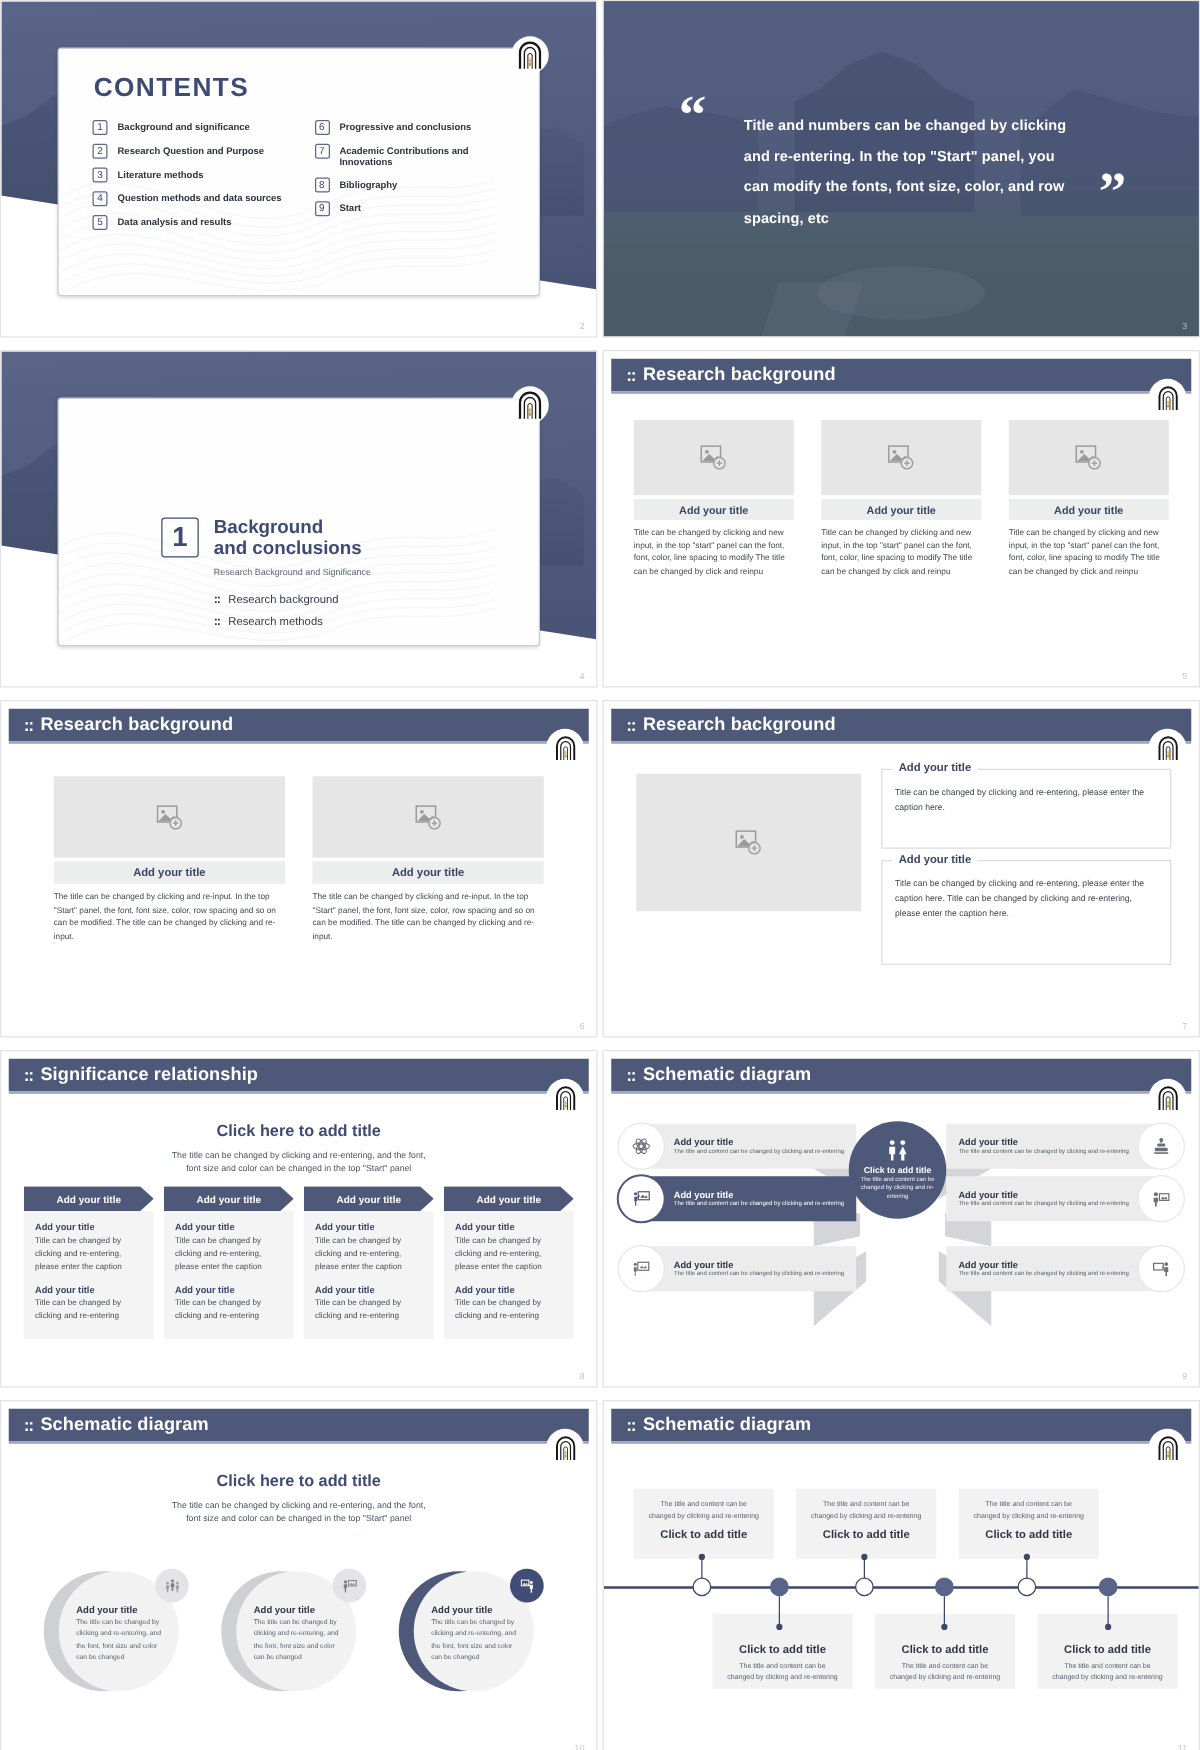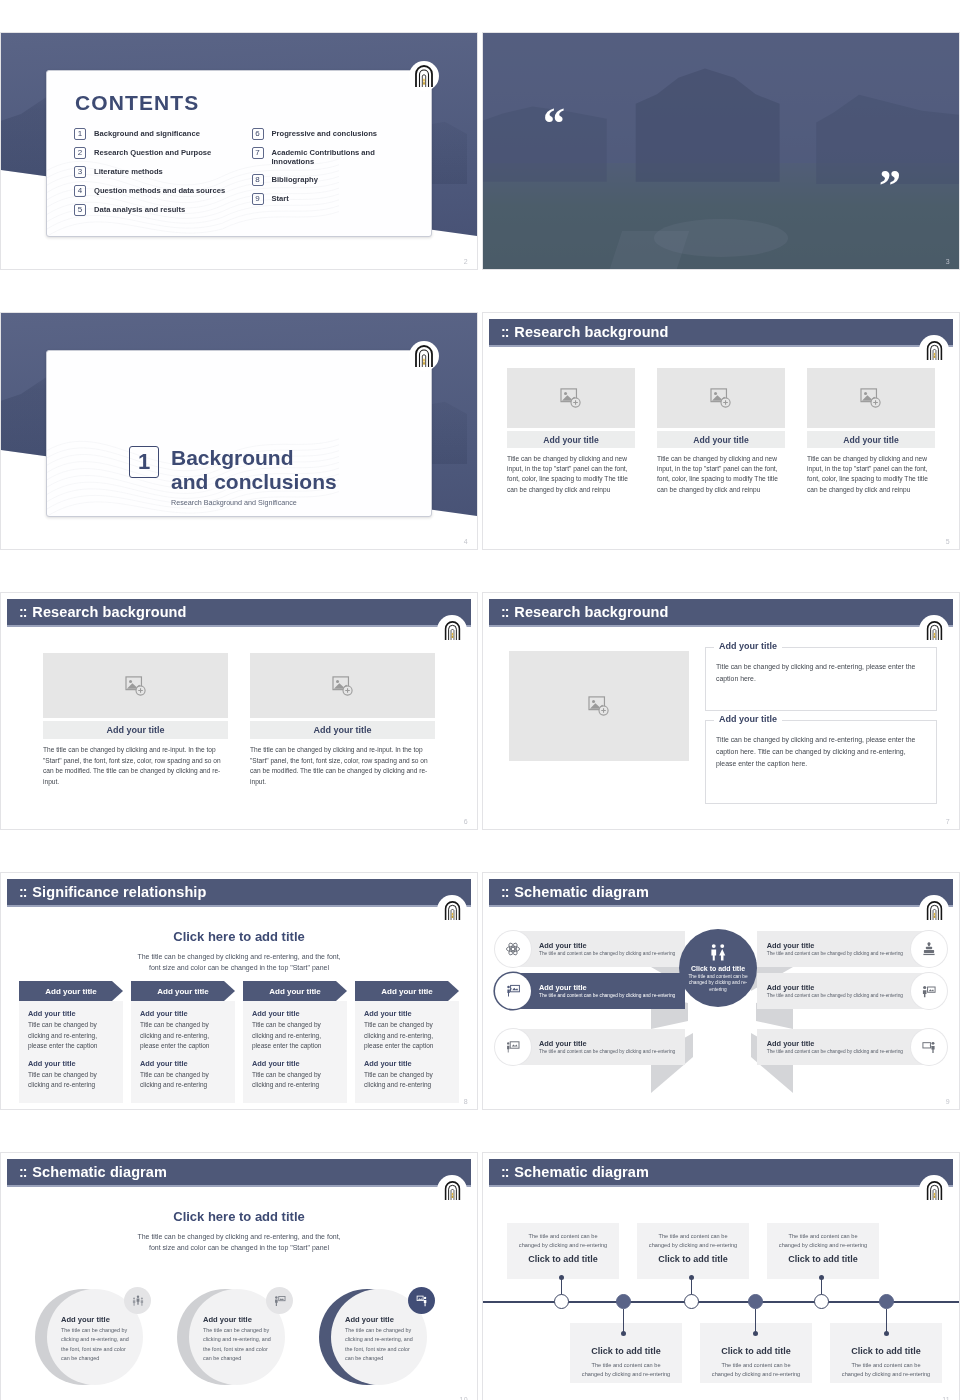--- a/index.html
+++ b/index.html
@@ -16,21 +16,20 @@
     grid-template-rows: 270px 270px 270px 270px 288px;
     column-gap: 4px;
     row-gap: 10px;
     background: #fff;
   }
   .slide {
     position: relative;
     overflow: hidden;
     background: #fff;
     border: 1px solid #e3e3e6;
-    margin-top: 32px;
   }
 
   
   .pagenum {
     position: absolute; right: 9px; bottom: 4px;
     font-size: 7px; color: #c3c5cc; letter-spacing: .3px;
   }
   .logo {
     position: absolute;
     width: 30px; height: 30px;
@@ -118,21 +117,21 @@
   .sec-inner {
     position:absolute; left: 82px; top: 95px;
   }
   .sec-row { display:flex; align-items:flex-start; gap:12px; }
   .sec-num {
     width: 30px; height: 32px; border:1.4px solid #3f4a72; border-radius:3px;
     color:#3d4a73; font-size: 22px; font-weight:600;
     display:flex; align-items:center; justify-content:center;
   }
   .sec-title {
-    font-size: 21px; font-weight: bold; color:#3d4a73; line-height:1.12;
+    font-size: 15px; font-weight: bold; color:#3d4a73; line-height:1.12;
   }
   .sec-sub { font-size: 7.2px; color:#5c6477; margin-top:5px; margin-left:42px; }
   .sec-bullets { margin-top:12px; margin-left:42px; display:flex; flex-direction:column; gap:7px; }
   .sec-bullet { display:flex; align-items:center; gap:7px; font-size:9px; color:#323a4d; }
   .dots2 { color:#2c3550; font-weight:bold; font-size:10px; letter-spacing:-1px; }
 
   
   .quote-slide { background:#56608200; }
   .quote-photo {
     position:absolute; inset:0;
@@ -382,20 +381,21 @@
       <div class="qb-ground"></div>
       <div class="qb-left"></div>
       <div class="qb-right"></div>
       <div class="qb-main"></div>
       <div class="qb-fountain"></div>
       <div class="qb-path"></div>
     </div>
     <div class="quote-tint"></div>
     <div class="qmark qmark-open">“</div>
     <div class="qmark qmark-close">”</div>
+    <div class="quote-text">Title and numbers can be changed by clicking and re-entering. In the top "Start" panel, you can modify the fonts, font size, color, and row spacing, etc</div>
     <div class="pagenum" style="color:#b9bec8">3</div>
   </div>
 
   <div class="slide">
     <div class="navywrap">
       <div class="navybg">
         <div class="bldg"></div>
         <div class="bldg2"></div>
       </div>
     </div>

